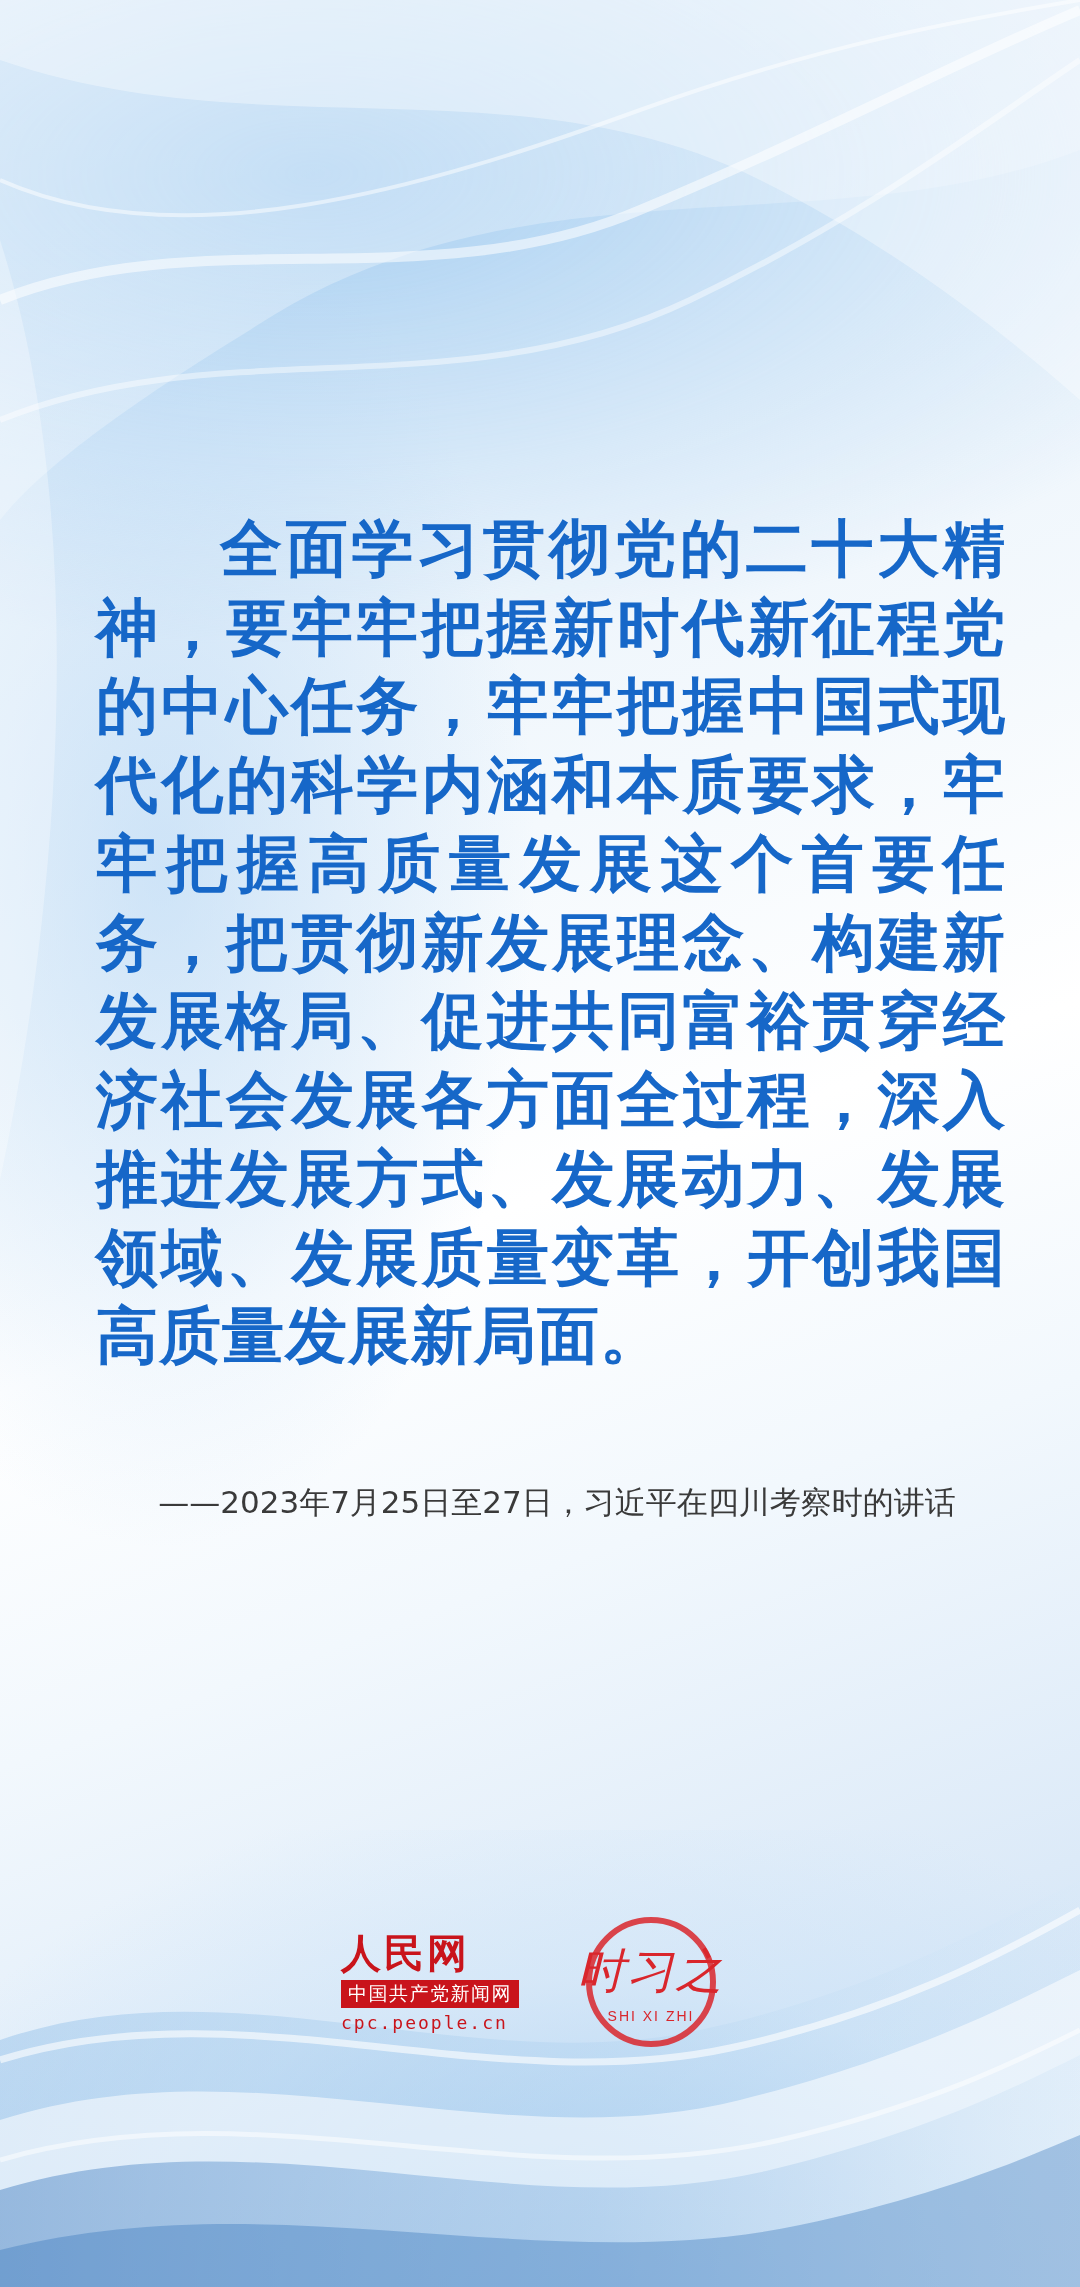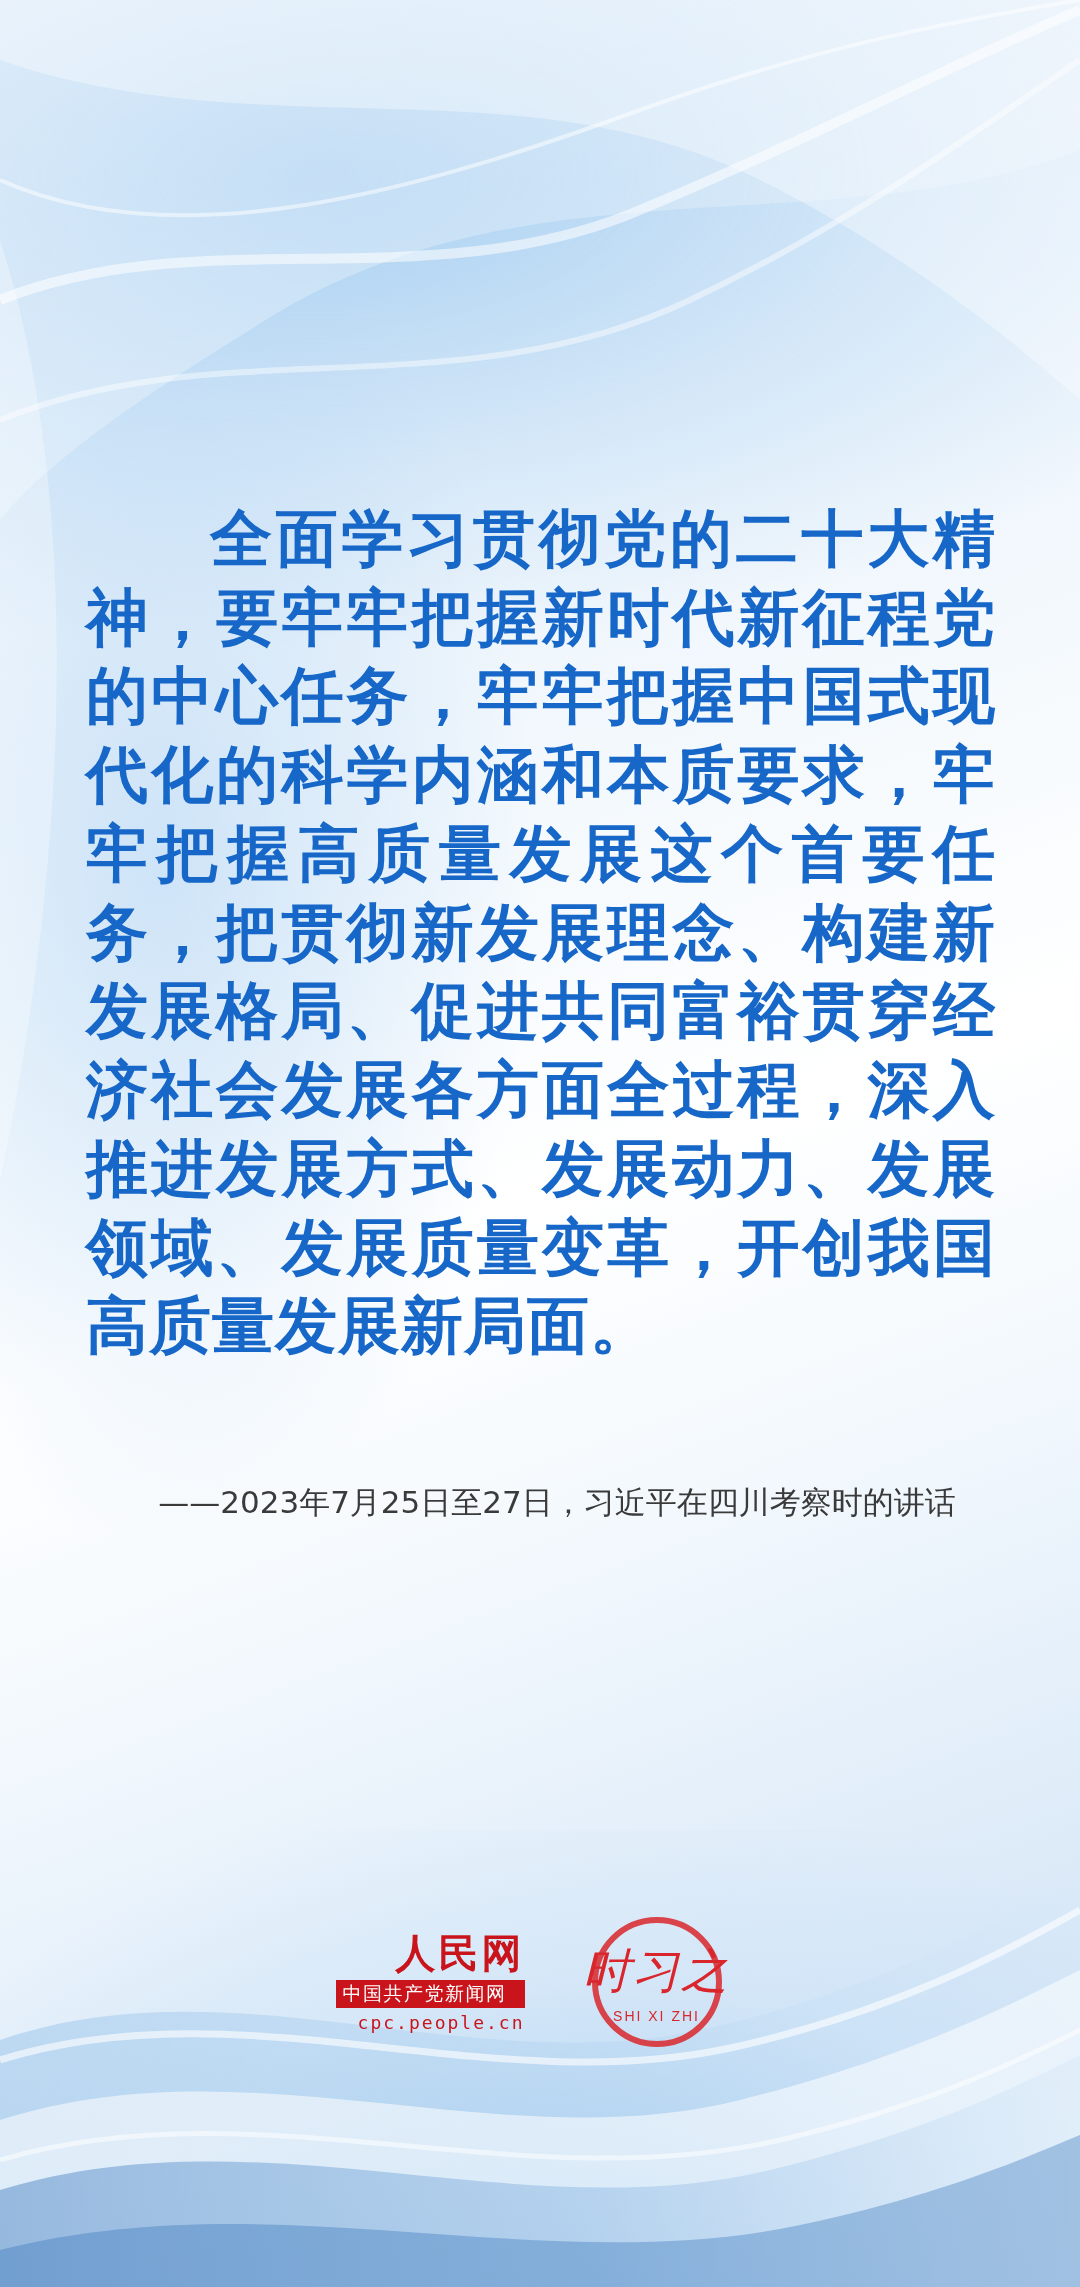--- a/index.html
+++ b/index.html
@@ -80,21 +80,21 @@
   .quote-text {
     font-family: "DejaVu Sans", "Liberation Sans", sans-serif;
     font-weight: bold;
     font-size: 62px;
     line-height: 1.27;
     letter-spacing: 1px;
     color: #1667c8;
     text-indent: 2em;
     text-align: justify;
     text-justify: inter-ideograph;
-    margin: 0;
+    margin: 10px;
   }
 
   .attribution {
     position: absolute;
     left: 86px;
     top: 1478px;
     width: 880px;
     font-family: "DejaVu Sans", "Liberation Sans", sans-serif;
     font-size: 31px;
     line-height: 1.55;
@@ -111,39 +111,39 @@
     width: 100%;
     display: flex;
     align-items: center;
     justify-content: center;
     gap: 44px;
   }
 
   .people-logo {
     display: flex;
     flex-direction: column;
-    align-items: flex-end;
+    align-items: flex-start;
     line-height: 1;
   }
 
   .people-logo .cn-name {
     font-family: "DejaVu Serif", "Liberation Serif", serif;
     font-weight: bold;
     font-size: 40px;
     color: #c9141b;
     letter-spacing: 3px;
   }
 
   .people-logo .sub-bar {
     margin-top: 7px;
     background: #c9141b;
     color: #ffffff;
     font-size: 19px;
     letter-spacing: 1.5px;
-    padding: 4px 18px 5px 7px;
+    padding: 4px 7px 5px 7px;
     font-family: "DejaVu Sans", "Liberation Sans", sans-serif;
   }
 
   .people-logo .domain {
     margin-top: 6px;
     font-family: "DejaVu Sans Mono", "Liberation Mono", monospace;
     font-size: 18px;
     color: #c9141b;
     letter-spacing: 2px;
   }

